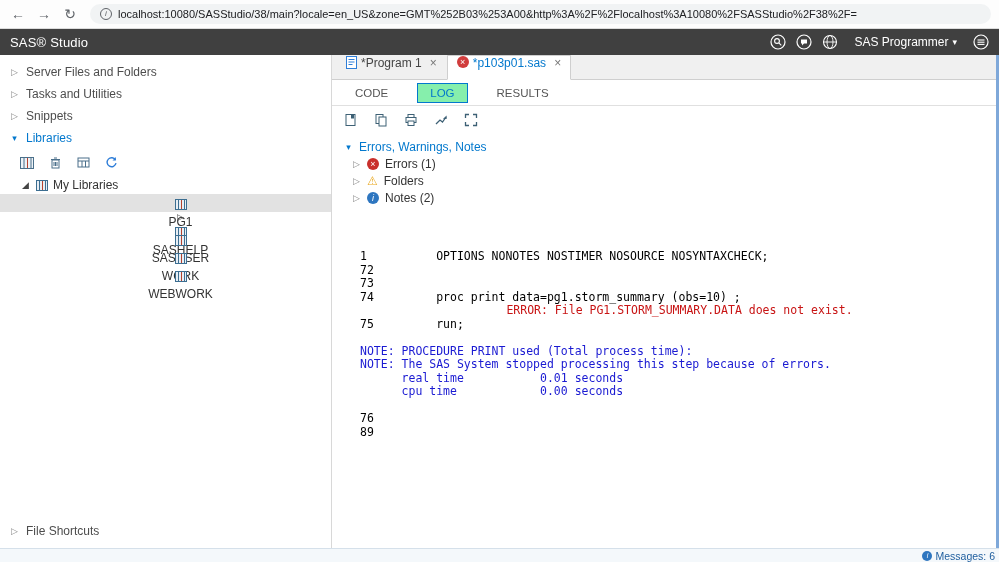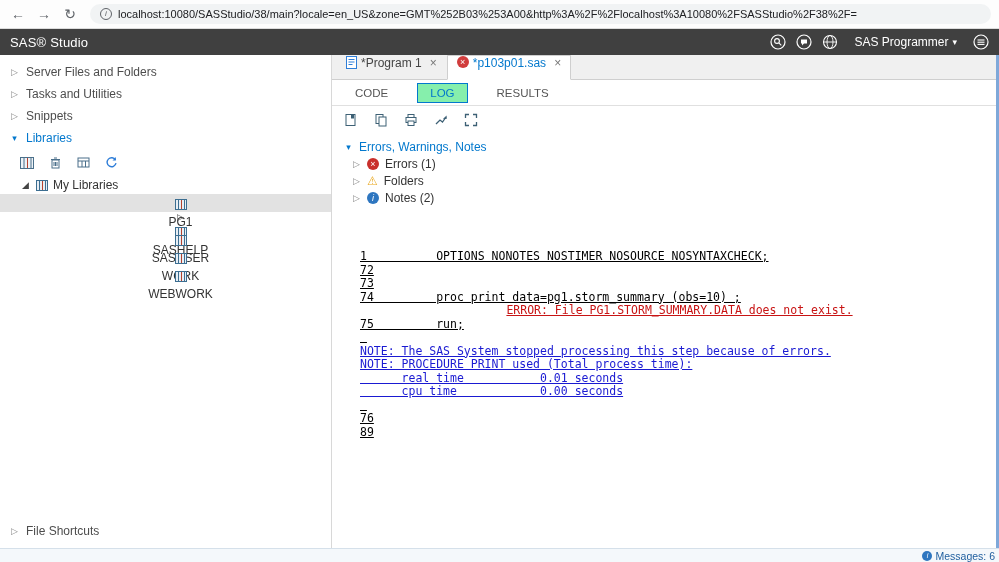--- a/index.html
+++ b/index.html
@@ -57,21 +57,21 @@
   .ltree-row.child { padding-left:20px; }
   .ltree-root-label { color:#0378cd; }
   .l-arrow { font-size:9px; width:9px; text-align:center; color:#0378cd; }
   .l-arrow.gray { color:#888; }
   .badge { width:12px; height:12px; border-radius:50%; font-size:9px; line-height:12px; text-align:center; color:#fff; flex:0 0 auto; }
   .badge.err { background:#c9302c; }
   .badge.note { background:#2e76c0; font-style:italic; }
   .warn-tri { color:#e9a820; font-size:12px; line-height:12px; }
 
   .log-lines { margin-top:44px; padding-left:28px; }
-  .log-line { white-space:pre; font-family:"DejaVu Sans Mono",monospace; font-size:11.5px; line-height:13.5px; color:#000;text-decoration:underline; }
+  .log-line { white-space:pre; font-family:"DejaVu Sans Mono",monospace; font-size:11.5px; line-height:13.5px; color:#000; }
   .log-line.err { color:#c81414;text-align:center; }
   .log-line.note { color:#1a1ad2; }
 
   .v-scrollbar { position:absolute; right:0; top:0; bottom:0; width:3px; background:#7fa8d9; cursor:pointer; }
 
   
   .status-bar { flex:0 0 14px; background:#f4f8fb; border-top:1px solid #d5e0ea; display:flex; align-items:center; justify-content:flex-end; padding-right:4px; font-size:10.5px; color:#1f5e9e; }
   .info-dot { width:10px; height:10px; border-radius:50%; background:#2e76c0; color:#fff; font-size:7px; line-height:10px; text-align:center; font-style:italic; margin-right:3px; display:inline-block; }
 </style>
 </head>
@@ -351,22 +351,22 @@
         </div>
 
         <div class="log-lines">
             <div class="log-line src">1          OPTIONS NONOTES NOSTIMER NOSOURCE NOSYNTAXCHECK;</div>
             <div class="log-line src">72</div>
             <div class="log-line src">73</div>
             <div class="log-line src">74         proc print data=pg1.storm_summary (obs=10) ;</div>
             <div class="log-line err">ERROR: File PG1.STORM_SUMMARY.DATA does not exist.</div>
             <div class="log-line src">75         run;</div>
             <div class="log-line blank">&nbsp;</div>
+            <div class="log-line note">NOTE: PROCEDURE PRINT used (Total process time):</div>
             <div class="log-line note">NOTE: The SAS System stopped processing this step because of errors.</div>
-            <div class="log-line note">NOTE: PROCEDURE PRINT used (Total process time):</div>
             <div class="log-line note">      real time           0.01 seconds</div>
             <div class="log-line note">      cpu time            0.00 seconds</div>
             <div class="log-line blank">&nbsp;</div>
             <div class="log-line src">76</div>
             <div class="log-line src">89</div>
           </div>
       </div>
 
       <div class="v-scrollbar"></div>
     </div>

